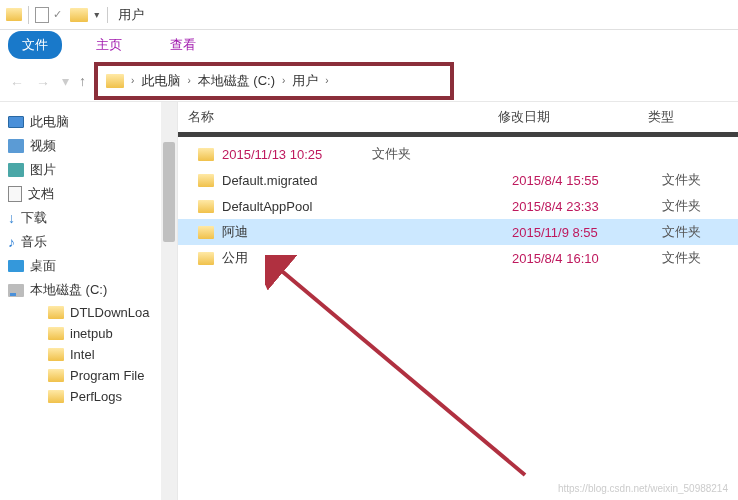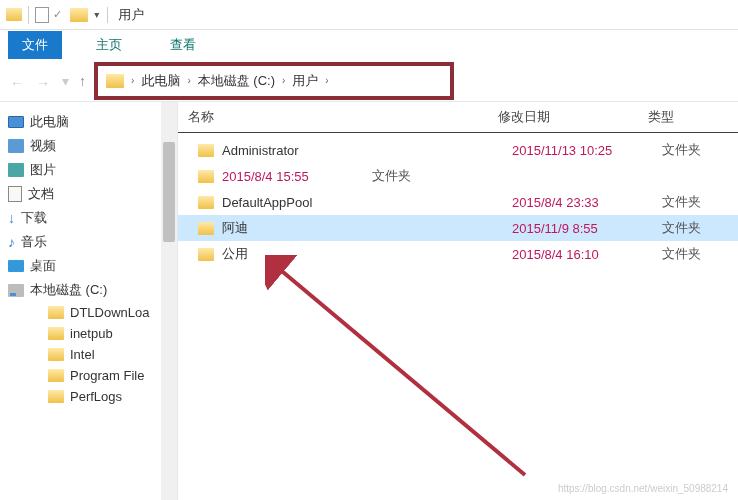--- a/index.html
+++ b/index.html
@@ -9,22 +9,22 @@
     .titlebar .folder-mini { width: 16px; height: 13px; background: linear-gradient(#ffe9a6, #f0c14b); border-radius: 1px; }
     .titlebar .divider { width: 1px; height: 18px; background: #ccc; margin: 0 2px; }
     .titlebar .doc-icon { width: 14px; height: 16px; border: 1px solid #999; background: #fff; position: relative; }
     .titlebar .check { color: #888; font-size: 11px; }
     .titlebar .title-folder { width: 18px; height: 14px; background: linear-gradient(#ffe9a6, #f0c14b); border-radius: 1px; margin-left: 4px; }
     .titlebar .dropdown { font-size: 10px; color: #555; margin-left: 2px; }
     .titlebar .sep { width: 1px; height: 16px; background: #ccc; margin: 0 4px; }
     .titlebar .wintitle { font-size: 13px; color: #333; margin-left: 2px; }
     
     .ribbon { height: 30px; background: #fff; display: flex; align-items: center; padding-left: 8px; gap: 20px; }
-    .ribbon .tab { font-size: 13px; color: #0f766e; padding: 5px 14px; cursor: default; }
-    .ribbon .tab.active { background: #1979ca; color: #fff; }
+    .ribbon .tab { font-size: 13px; color: #a21caf; padding: 5px 14px; cursor: default; }
+    .ribbon .tab.active { background: #1979ca; color: #fff; border-radius: 13px; }
     
     .addrbar { height: 42px; display: flex; align-items: center; padding: 0 10px; border-bottom: 1px solid #e8e8e8; position: relative; }
     .nav-arrows { display: flex; gap: 12px; margin-right: 10px; }
     .arrow { font-size: 14px; color: #999; }
     .arrow.disabled { color: #ccc; }
     .up-arrow { font-size: 14px; color: #888; margin-right: 8px; }
     .address-box { border: 4px solid #8b2e3a; padding: 4px 8px; display: flex; align-items: center; gap: 4px; flex: 0 0 auto; width: 360px; height: 38px; }
     .address-box .crumb-folder { width: 18px; height: 14px; background: linear-gradient(#ffe9a6, #f0c14b); border-radius: 1px; }
     .address-box .sep-arrow { font-size: 10px; color: #666; margin: 0 3px; }
     .address-box .crumb { font-size: 13px; color: #333; }
@@ -41,21 +41,21 @@
     .icon-pics { width: 16px; height: 14px; background: #4aa7a7; border-radius: 1px; }
     .icon-doc { width: 14px; height: 16px; border: 1px solid #888; background: #f8f8f8; }
     .icon-down { color: #3a87d4; font-size: 14px; }
     .icon-music { color: #2a7dd4; font-size: 14px; }
     .icon-desk { width: 16px; height: 12px; background: #3498db; border-radius: 1px; }
     .icon-disk { width: 16px; height: 13px; background: #bcbcbc; border-radius: 1px; position: relative; }
     .icon-disk::after { content: ''; position: absolute; bottom: 1px; left: 2px; width: 6px; height: 3px; background: #4a90d9; }
     .icon-folder-sm { width: 16px; height: 13px; background: linear-gradient(#ffe9a6, #f0c14b); border-radius: 1px; }
     
     .main { flex: 1; display: flex; flex-direction: column; }
-    .headers { display: flex; padding: 6px 10px; border-bottom: 1px solid #404040; font-size: 13px; color: #444; }
+    .headers { display: flex; padding: 6px 10px; border-bottom: 5px solid #404040; font-size: 13px; color: #444; }
     .col-name { width: 310px; }
     .col-date { width: 150px; }
     .col-type { width: 80px; }
     .rows { padding-top: 4px; }
     .row { display: flex; align-items: center; padding: 4px 10px; font-size: 13px; color: #333; }
     .row.selected { background: #cce8ff; }
     .row .icon-folder-sm { margin-right: 8px; margin-left: 10px; }
     .row .name { width: 290px; }
     .row .date { width: 150px; color: #be185d; }
     .row .type { color: #555; }
@@ -164,26 +164,26 @@
   </div>
   <div class="main">
     <div class="headers">
       <span class="col-name">名称</span>
       <span class="col-date">修改日期</span>
       <span class="col-type">类型</span>
     </div>
     <div class="rows" id="rows">
         <div class="row">
           <span class="icon-folder-sm"></span>
-          <span class="name">Administrator</span>
           <span class="date">2015/11/13 10:25</span>
           <span class="type">文件夹</span>
         </div>
         <div class="row">
           <span class="icon-folder-sm"></span>
+          <span class="name">Default.migrated</span>
           <span class="date">2015/8/4 15:55</span>
           <span class="type">文件夹</span>
         </div>
         <div class="row">
           <span class="icon-folder-sm"></span>
           <span class="name">DefaultAppPool</span>
           <span class="date">2015/8/4 23:33</span>
           <span class="type">文件夹</span>
         </div>
         <div class="row selected">

